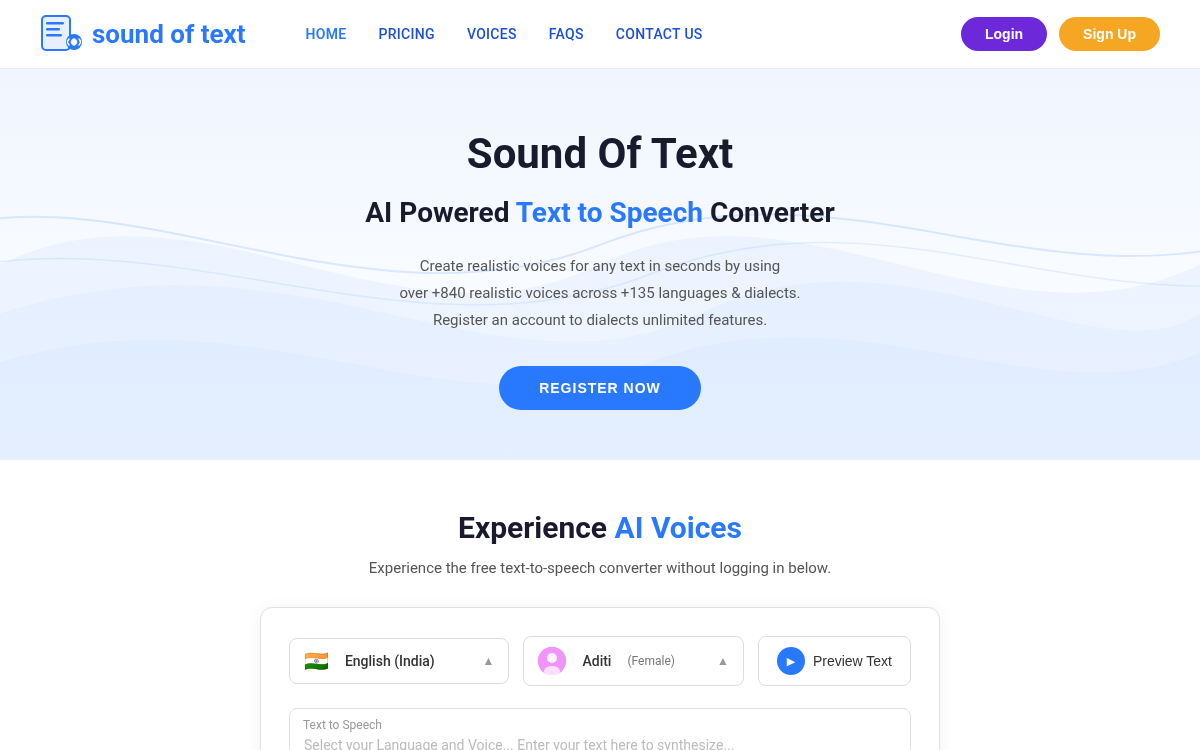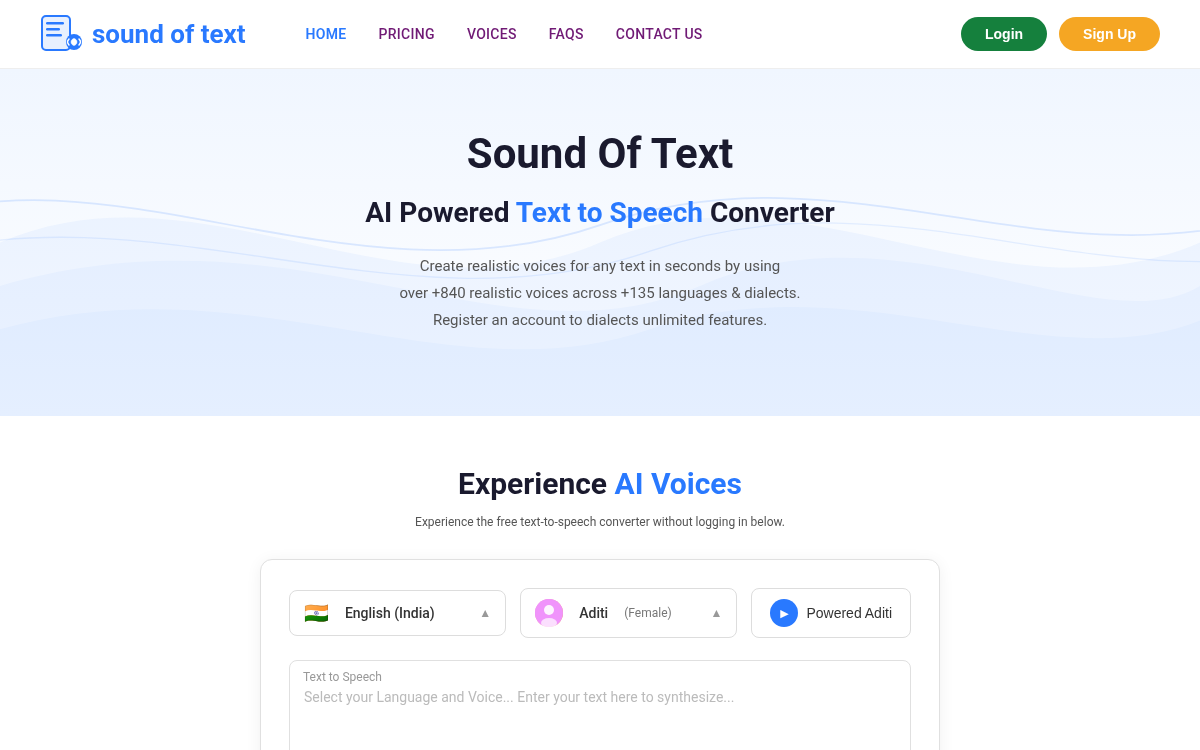--- a/index.html
+++ b/index.html
@@ -33,34 +33,34 @@
     .nav-links {
       display: flex;
       align-items: flex-start;
       gap: 32px;
       margin-left: 60px;
       flex: 1;
     }
     .nav-link {
       font-size: 14px;
       font-weight: 500;
-      color: #701a75;
+      color: #1d4ed8;
       text-decoration: none;
       letter-spacing: 0.3px;
     }
     .nav-link.active { color: #2979ff; font-weight: 600; }
     .nav-buttons {
       display: flex;
       align-items: center;
       gap: 12px;
     }
     .btn-login {
       padding: 9px 24px;
       border-radius: 24px;
-      background: #15803d;
+      background: #6d28d9;
       color: #fff;
       font-size: 14px;
       font-weight: 600;
       border: none;
       cursor: pointer;
     }
     .btn-signup {
       padding: 9px 24px;
       border-radius: 24px;
       background: #f5a623;
@@ -138,21 +138,21 @@
       background: #fff;
     }
     .tts-heading {
       font-size: 30px;
       font-weight: 700;
       color: #1a1a2e;
       margin-bottom: 14px;
     }
     .tts-heading .highlight { color: #2979ff; margin-top: 20px; }
     .tts-subtext {
-      font-size: 12px;
+      font-size: 15px;
       color: #555;
       margin-bottom: 30px;
     }
     .tts-widget {
       max-width: 680px;
       margin: 0 auto;
       background: #fff;
       border: 1px solid #e0e0e0;
       border-radius: 12px;
       padding: 28px 28px 0;
@@ -291,20 +291,21 @@
   </div>
   <h1 class="hero-title">Sound Of Text</h1>
   <h2 class="hero-subtitle">
     <span>AI Powered </span><span class="highlight">Text to Speech</span><span> Converter</span>
   </h2>
   <p class="hero-desc">
     <span>Create realistic voices for any text in seconds by using</span><br>
     <span>over +840 realistic voices across +135 languages &amp; dialects.</span><br>
     <span>Register an account to dialects unlimited features.</span>
   </p>
+  <button class="btn-register">REGISTER NOW</button>
 </section>
 
 <section class="tts-section">
   <h2 class="tts-heading">
     <span>Experience </span><span class="highlight">AI Voices</span>
   </h2>
   <p class="tts-subtext">Experience the free text-to-speech converter without logging in below.</p>
 
   <div class="tts-widget">
     <div class="tts-controls">
@@ -327,21 +328,21 @@
             </svg>
           </div>
           <span class="select-label">Aditi</span>
           <span class="voice-badge">(Female)</span>
         </div>
         <span class="chevron">▲</span>
       </div>
 
       <button class="preview-btn">
         <div class="play-icon">▶</div>
-        <span>Powered Aditi</span>
+        <span>Preview Text</span>
       </button>
     </div>
 
     <div class="textarea-container">
       <span class="textarea-label">Text to Speech</span>
       <textarea class="tts-textarea" placeholder="Select your Language and Voice... Enter your text here to synthesize..." style=""></textarea>
     </div>
   </div>
 </section>
 

